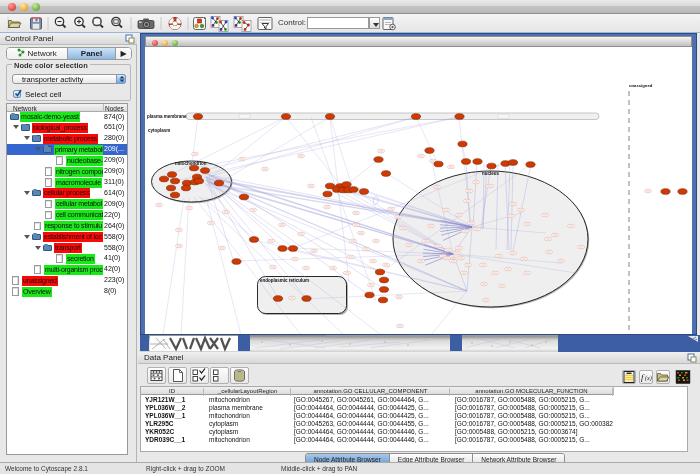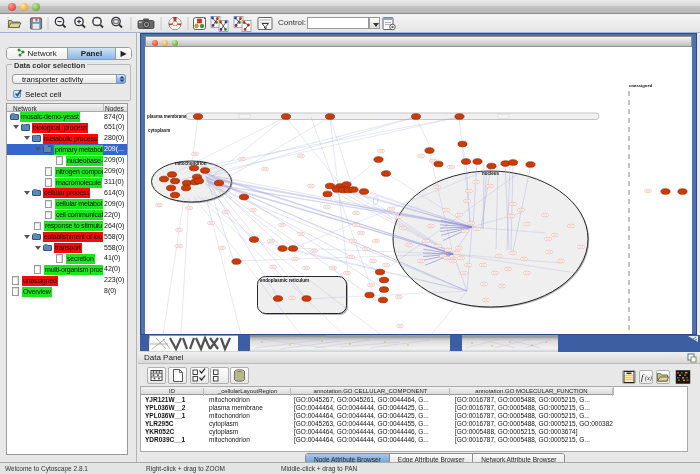--- a/index.html
+++ b/index.html
@@ -201,35 +201,42 @@
 </g>
   </svg>
   <span style="position:absolute;left:278px;top:4px;font-size:8px;color:#333;">Control:</span>
   <div style="position:absolute;left:307px;top:3px;width:62px;height:12px;background:#fff;border:1px solid #999;"></div>
   <div style="position:absolute;left:369px;top:3px;width:11px;height:12px;background:linear-gradient(#fff,#ddd);border:1px solid #999;">
     <div style="position:absolute;left:2.5px;top:4.5px;width:0;height:0;border-left:3px solid transparent;border-right:3px solid transparent;border-top:4px solid #333;"></div>
   </div>
 </div>
 
 <div id="cpanel" class="abs">
+  <div id="cphead">
+      <span>Control Panel</span>
+    <svg width="10" height="10" style="position:absolute;right:2px;top:1px">
+      <rect x="1" y="1" width="6" height="6" fill="#fff" stroke="#4a6ea9" stroke-width="1"></rect>
+      <rect x="4" y="4" width="5" height="5" fill="#fff" stroke="#8a8a5a" stroke-width="1"></rect>
+    </svg>
+  </div>
   <div id="cptabs">
     <div class="tab" style="width:61px;background:linear-gradient(#fdfdfd,#eee);border-right:1px solid #9a9a9a;">
       <svg width="8" height="9" style="vertical-align:-1px">
           <circle cx="2" cy="2" r="1.5" fill="#2a8f2a"></circle>
           <circle cx="6" cy="4" r="1.5" fill="#2a8f2a"></circle>
           <circle cx="3" cy="7" r="1.5" fill="#2a8f2a"></circle>
           <line x1="2" y1="2" x2="6" y2="4" stroke="#2a8f2a" stroke-width="0.7"></line>
           <line x1="6" y1="4" x2="3" y2="7" stroke="#2a8f2a" stroke-width="0.7"></line>
         </svg>
       Network</div>
     <div class="tab" style="width:48px;background:linear-gradient(#cfe3f6,#8cb8e4);border-right:1px solid #9a9a9a;font-weight:bold;">Panel</div>
     <div class="tab" style="width:15px;background:linear-gradient(#fdfdfd,#eee);">▶</div>
   </div>
   <div id="grpbox">
-      <span class="glabel">Data color selection</span>
+      <span class="glabel">Node color selection</span>
     </div>
   <div id="dropdown">transporter activity<div id="dropbtn">
     <svg width="10" height="10" style="position:absolute;left:0;top:-1px">
           <path d="M5 2 L7.5 4.5 L2.5 4.5 Z" fill="#1a3a6a"></path>
           <path d="M5 8 L7.5 5.5 L2.5 5.5 Z" fill="#1a3a6a"></path>
         </svg>
   </div></div>
   <div id="cbx">
       <svg width="10" height="10" style="position:absolute;left:0;top:-2px">
         <path d="M1.5 4.5 L3.5 6.5 L7 1" stroke="#1d4f91" stroke-width="1.6" fill="none"></path>

